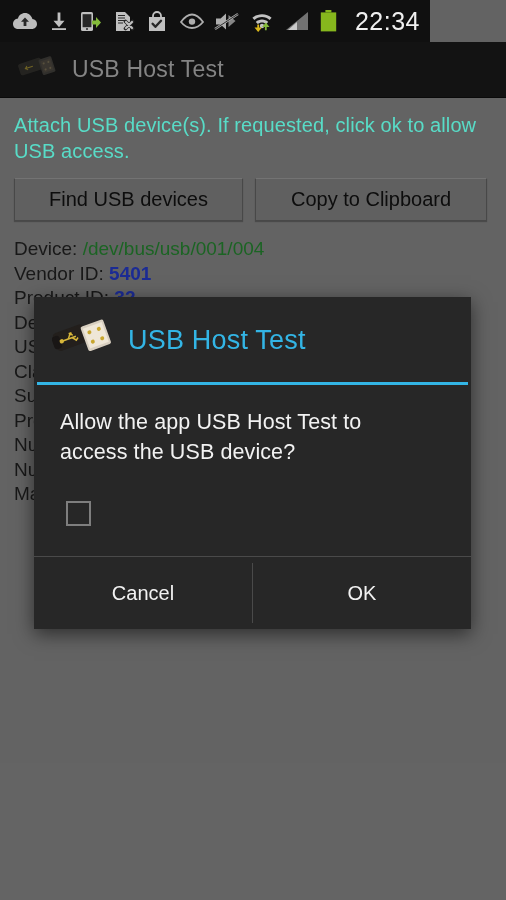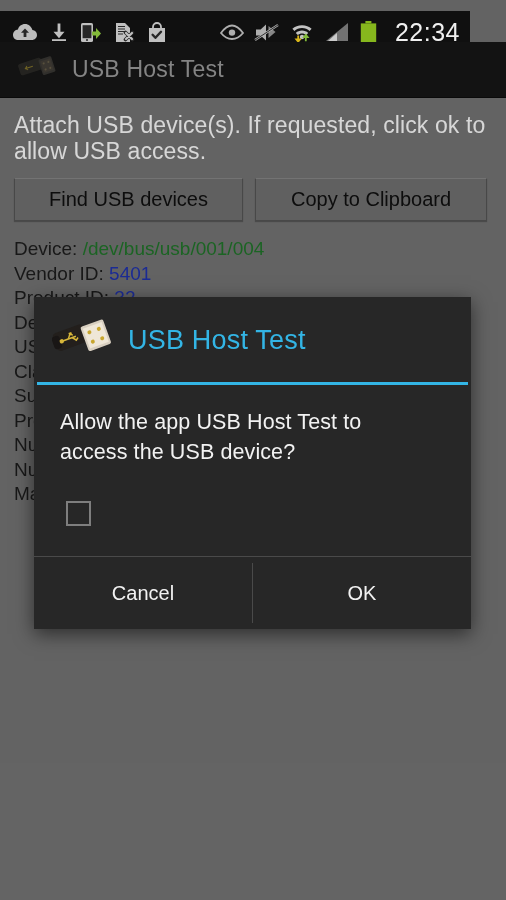--- a/index.html
+++ b/index.html
@@ -6,21 +6,21 @@
   html,body{
     width:506px; height:900px;
     background:#6a6a6a;
     font-family:"Liberation Sans", sans-serif;
     overflow:hidden;
   }
   #screen{ position:relative; width:506px; height:900px; overflow:hidden; background:#6a6a6a; }
 
   
   .statusbar{
-    position:absolute; left:0; top:11px; width:470px; height:42px;
+    position:absolute; left:0; top:0; width:430px; height:42px;
     background:#121212;
     display:flex; align-items:center;
     padding:0 10px 0 12px;
   }
   .sb-left{ display:flex; align-items:center; gap:12px; }
   .sb-right{ margin-left:auto; display:flex; align-items:center; gap:10px; }
   .sb-icon{ display:block; }
   .sb-clock{
     color:#ffffff; font-size:25px; letter-spacing:0.5px;
     margin-left:8px; line-height:1; font-weight:400;
@@ -36,41 +36,41 @@
   .ab-icon{ width:42px; height:34px; margin-right:14px; opacity:.85; }
   .ab-title{ color:#8d8d8d; font-size:23px; font-weight:400; letter-spacing:.2px; }
 
   
   .content{
     position:absolute; left:0; top:98px; width:506px; height:802px;
     background:#6a6a6a;
     padding:14px 14px 0 14px;
   }
   .instructions{
-    color:#e5e5e5; font-size:23px; line-height:26px;
+    color:#5eead4; font-size:20px; line-height:26px;
     margin-bottom:14px; letter-spacing:.1px;
   }
   .btn-row{ display:flex; gap:12px; margin-bottom:16px; }
   .flat-btn{
     background:#666666;
     border:1px solid #4d4d4d;
     border-top-color:#7b7b7b;
     color:#0e0e0e;
     font-size:20px;
     padding:9px 10px;
     text-align:center;
     box-shadow:0 1px 1px rgba(0,0,0,.25);
   }
   #find-usb-devices-button{ width:229px; }
   #copy-to-clipboard-button{ width:232px; }
 
   .info-list{ color:#1a1a1a; font-size:19px; line-height:24.5px; }
   .info-line{ white-space:nowrap; }
   .val-green{ color:#1d6b26; }
-  .val-blue{ color:#1d2e9e; }
+  .val-blue{ color:#1d2e9e;font-weight:bold; }
 
   
   .scrim{
     position:absolute; left:0; top:0; width:506px; height:900px;
     background:rgba(0,0,0,0.06);
   }
   .dialog{
     position:absolute; left:34px; top:297px; width:437px;
     background:#272727;
     box-shadow:0 5px 18px rgba(0,0,0,.55);

